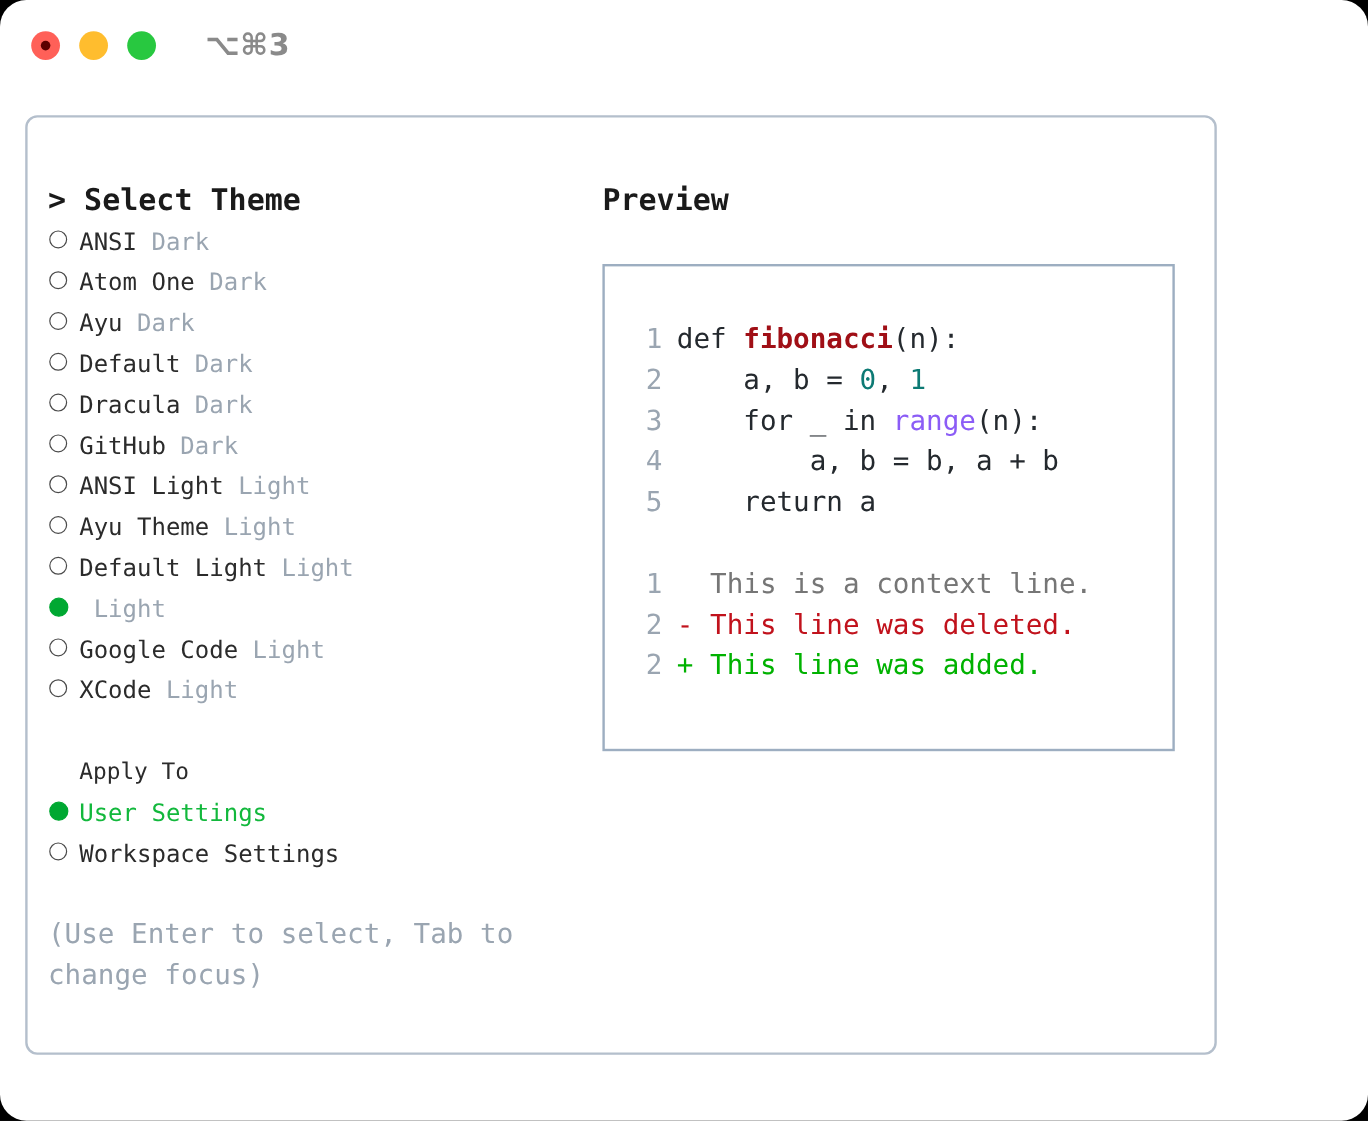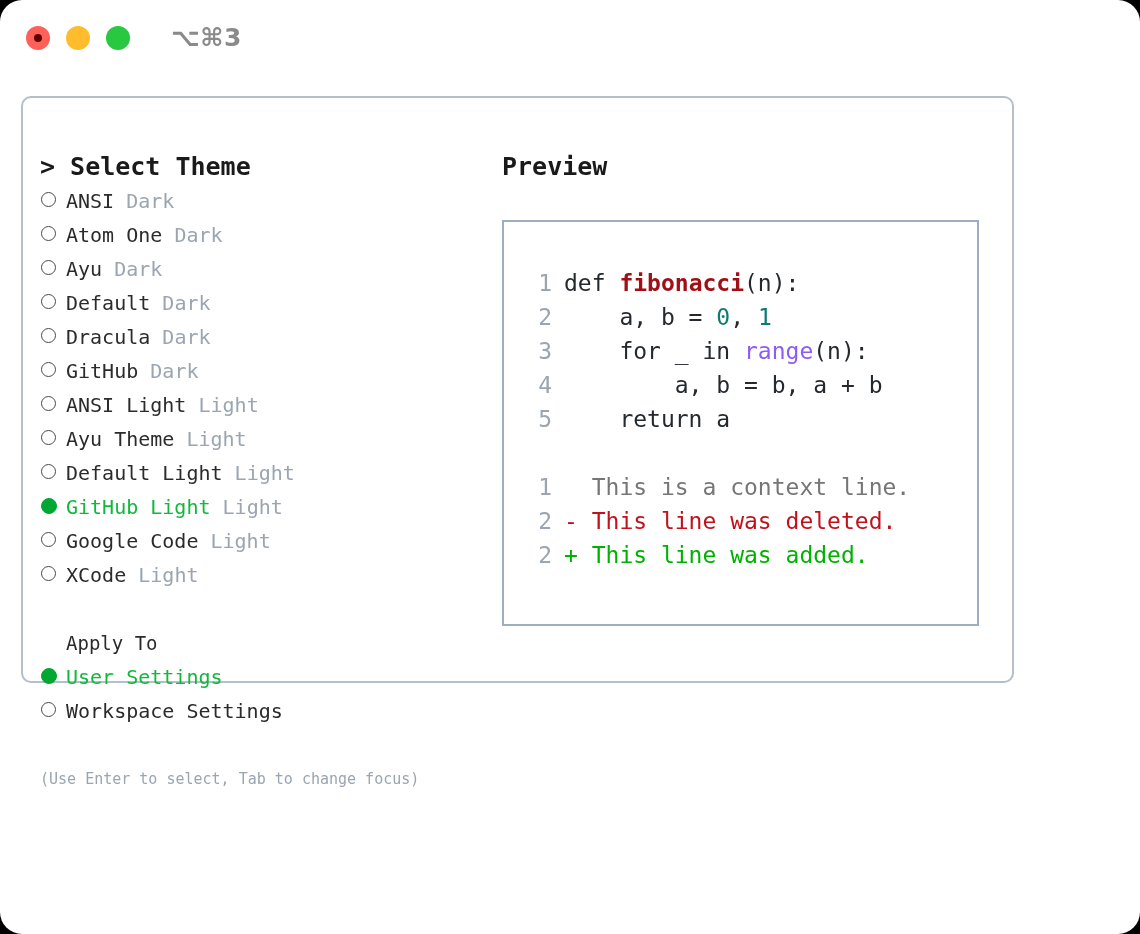--- a/index.html
+++ b/index.html
@@ -67,21 +67,21 @@
     letter-spacing: 0.5px;
     white-space: nowrap;
   }
 
   
   .panel {
     position: absolute;
     left: 21px;
     top: 96px;
     width: 993px;
-    height: 587px;
+    height: 783px;
     border: 2px solid #b4bfcc;
     border-radius: 10px;
     background: #ffffff;
   }
 
   .content {
     position: absolute;
     left: 0; top: 0;
     width: 100%; height: 100%;
     font-family: "DejaVu Sans Mono", monospace;
@@ -148,21 +148,21 @@
     line-height: 34px;
     height: 34px;
     padding-left: 26px;
     white-space: pre;
   }
 
   .spacer-row { height: 34px; }
 
   .hint {
     margin-top: 34px;
-    font-size: 15px;
+    font-size: 23px;
     color: #9aa5b1;
     line-height: 34px;
     width: 420px;
   }
 
   
   .right-col {
     position: absolute;
     left: 479px;
     top: 52px;
@@ -298,21 +298,20 @@
 
           <div class="opt-row">
             <span class="bullet"></span>
             <span class="opt-label">Default Light</span>
             <span>&nbsp;</span>
             <span class="opt-suffix">Light</span>
           </div>
 
           <div class="opt-row selected">
             <span class="bullet"></span>
-            <span class="opt-label">GitHub Light</span>
             <span>&nbsp;</span>
             <span class="opt-suffix">Light</span>
           </div>
 
           <div class="opt-row">
             <span class="bullet"></span>
             <span class="opt-label">Google Code</span>
             <span>&nbsp;</span>
             <span class="opt-suffix">Light</span>
           </div>

